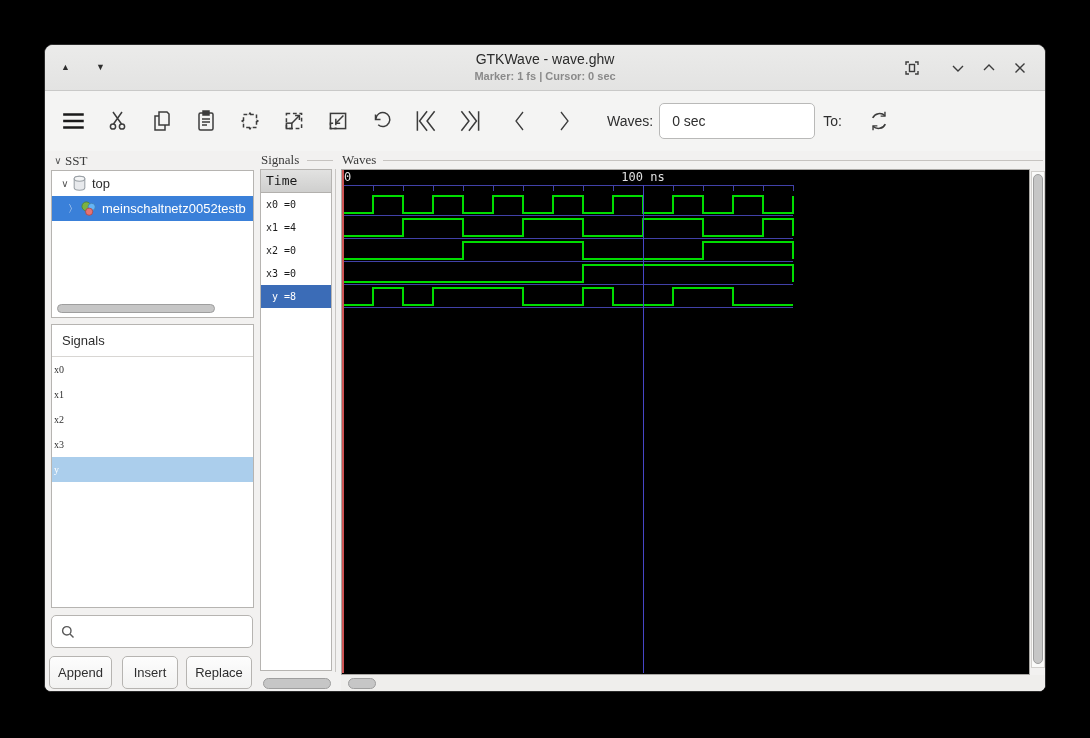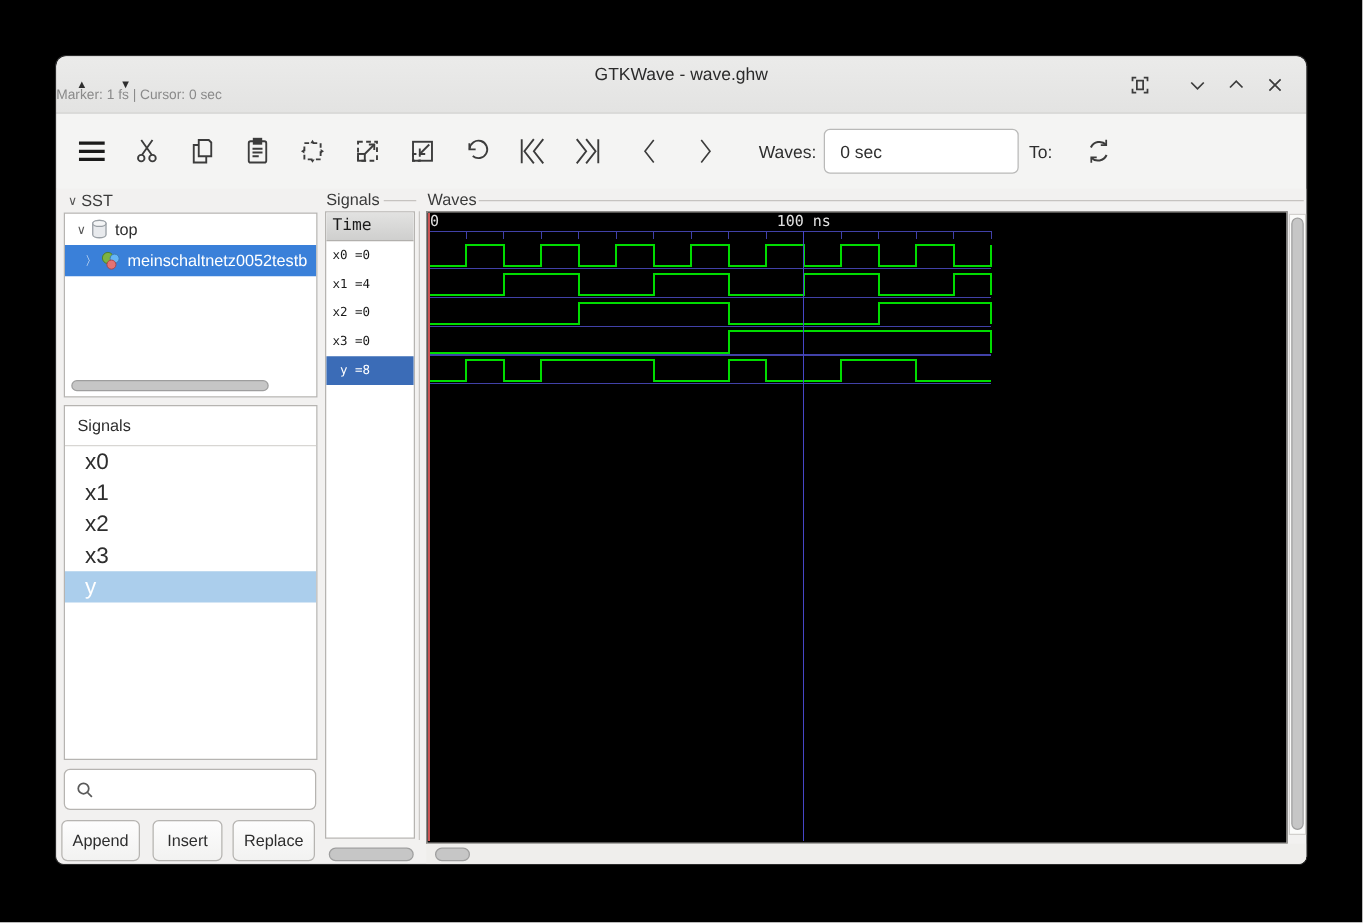--- a/index.html
+++ b/index.html
@@ -5,46 +5,46 @@
   html,body{margin:0;padding:0;}
   #screen{position:relative;width:1090px;height:738px;background:#000;overflow:hidden;
           font-family:"Liberation Sans",sans-serif;color:#2e2e2e;}
   #window{position:absolute;left:44px;top:44px;width:1002px;height:648px;background:#f2f1f0;
           border-radius:9px 9px 7px 7px;border:1px solid #2a2a2a;box-sizing:border-box;overflow:hidden;}
   
   #titlebar{position:absolute;left:0;top:0;width:100%;height:46px;
             background:linear-gradient(#ebebea,#e3e3e2);border-bottom:1px solid #c9c9c8;box-sizing:border-box;}
   .tb-tri{position:absolute;top:14px;font-size:9px;color:#2e2e2e;cursor:default;line-height:16px;}
   #title-main{position:absolute;left:0;right:0;top:6px;text-align:center;font-size:14px;color:#2b2b2b;}
-  #title-sub{position:absolute;left:0;right:0;top:25px;text-align:left;font-size:11px;color:#8a8a8a;}
+  #title-sub{position:absolute;left:0;right:0;top:25px;text-align:center;font-size:11px;color:#8a8a8a;font-weight:bold;}
   .winbtn{position:absolute;top:12px;width:22px;height:22px;display:flex;align-items:center;justify-content:center;}
   .winbtn svg{display:block;}
   
   #toolbar{position:absolute;left:0;top:46px;width:100%;height:60px;background:#f4f4f3;
            display:flex;align-items:center;padding-left:14px;box-sizing:border-box;}
   .tbtn{width:30px;height:30px;display:flex;align-items:center;justify-content:center;margin-right:14px;flex:0 0 auto;}
   .tbtn svg{display:block;}
   .tool-label{font-size:14px;color:#2e2e2e;margin:0 6px 0 14px;flex:0 0 auto;}
   .tool-input{width:142px;height:34px;border:1px solid #b9b9b8;border-radius:5px;background:#fff;
               font-family:"Liberation Sans",sans-serif;font-size:14px;color:#2e2e2e;padding:0 0 0 12px;flex:0 0 auto;}
   
   #content{position:absolute;left:0;top:106px;width:1002px;height:541px;background:#f2f1f0;}
-  .frame-label{position:absolute;font-size:13px;color:#3a3a3a;}
+  .frame-label{position:absolute;font-size:13px;color:#3a3a3a;font-family:Liberation Serif, serif;}
   .frame-line{position:absolute;height:1px;background:#c6c3c0;}
   .panel{position:absolute;background:#fff;border:1px solid #b6b4b1;box-sizing:border-box;overflow:hidden;}
   
   .tree-row{position:relative;height:25px;display:flex;align-items:center;font-size:13px;color:#2e2e2e;}
   .tree-row.sel{background:#3a80d9;color:#fff;}
   .chev{font-size:10px;color:#555;width:14px;text-align:center;flex:0 0 auto;}
   .tree-row.sel .chev{color:#e8f0fa;}
   .ticon{margin-right:5px;flex:0 0 auto;display:flex;}
   .scroll-thumb{position:absolute;background:#c6c6c6;border:1px solid #9e9e9e;border-radius:6px;box-sizing:border-box;}
   
   #siglist-header{height:31px;line-height:31px;padding-left:10px;font-size:13px;color:#2e2e2e;border-bottom:1px solid #d8d6d3;}
-  .sig-item{height:25px;line-height:25px;padding-left:16px;font-size:18px;color:#2e2e2e;}
+  .sig-item{height:25px;line-height:25px;padding-left:2px;font-size:10px;color:#2e2e2e;font-family:Liberation Serif, serif;}
   .sig-item.sel{background:#abceec;color:#fff;}
   
   #search-box{position:absolute;left:6px;top:464px;width:202px;height:33px;background:#fff;border:1px solid #b6b4b1;
               border-radius:5px;box-sizing:border-box;display:flex;align-items:center;padding-left:8px;}
   #search-input{border:none;outline:none;flex:1;height:26px;font-size:13px;font-family:"Liberation Sans",sans-serif;background:transparent;}
   .gbtn{position:absolute;top:505px;height:33px;background:linear-gradient(#fdfdfd,#f2f2f1);border:1px solid #b6b4b1;
         border-radius:5px;font-size:13px;color:#2e2e2e;font-family:"Liberation Sans",sans-serif;box-sizing:border-box;}
   
   #mid-box{left:215px;top:18px;width:72px;height:502px;}
   #time-header{height:22px;line-height:22px;background:linear-gradient(#e2e2e1,#cfcfce);border-bottom:1px solid #b2b0ad;

